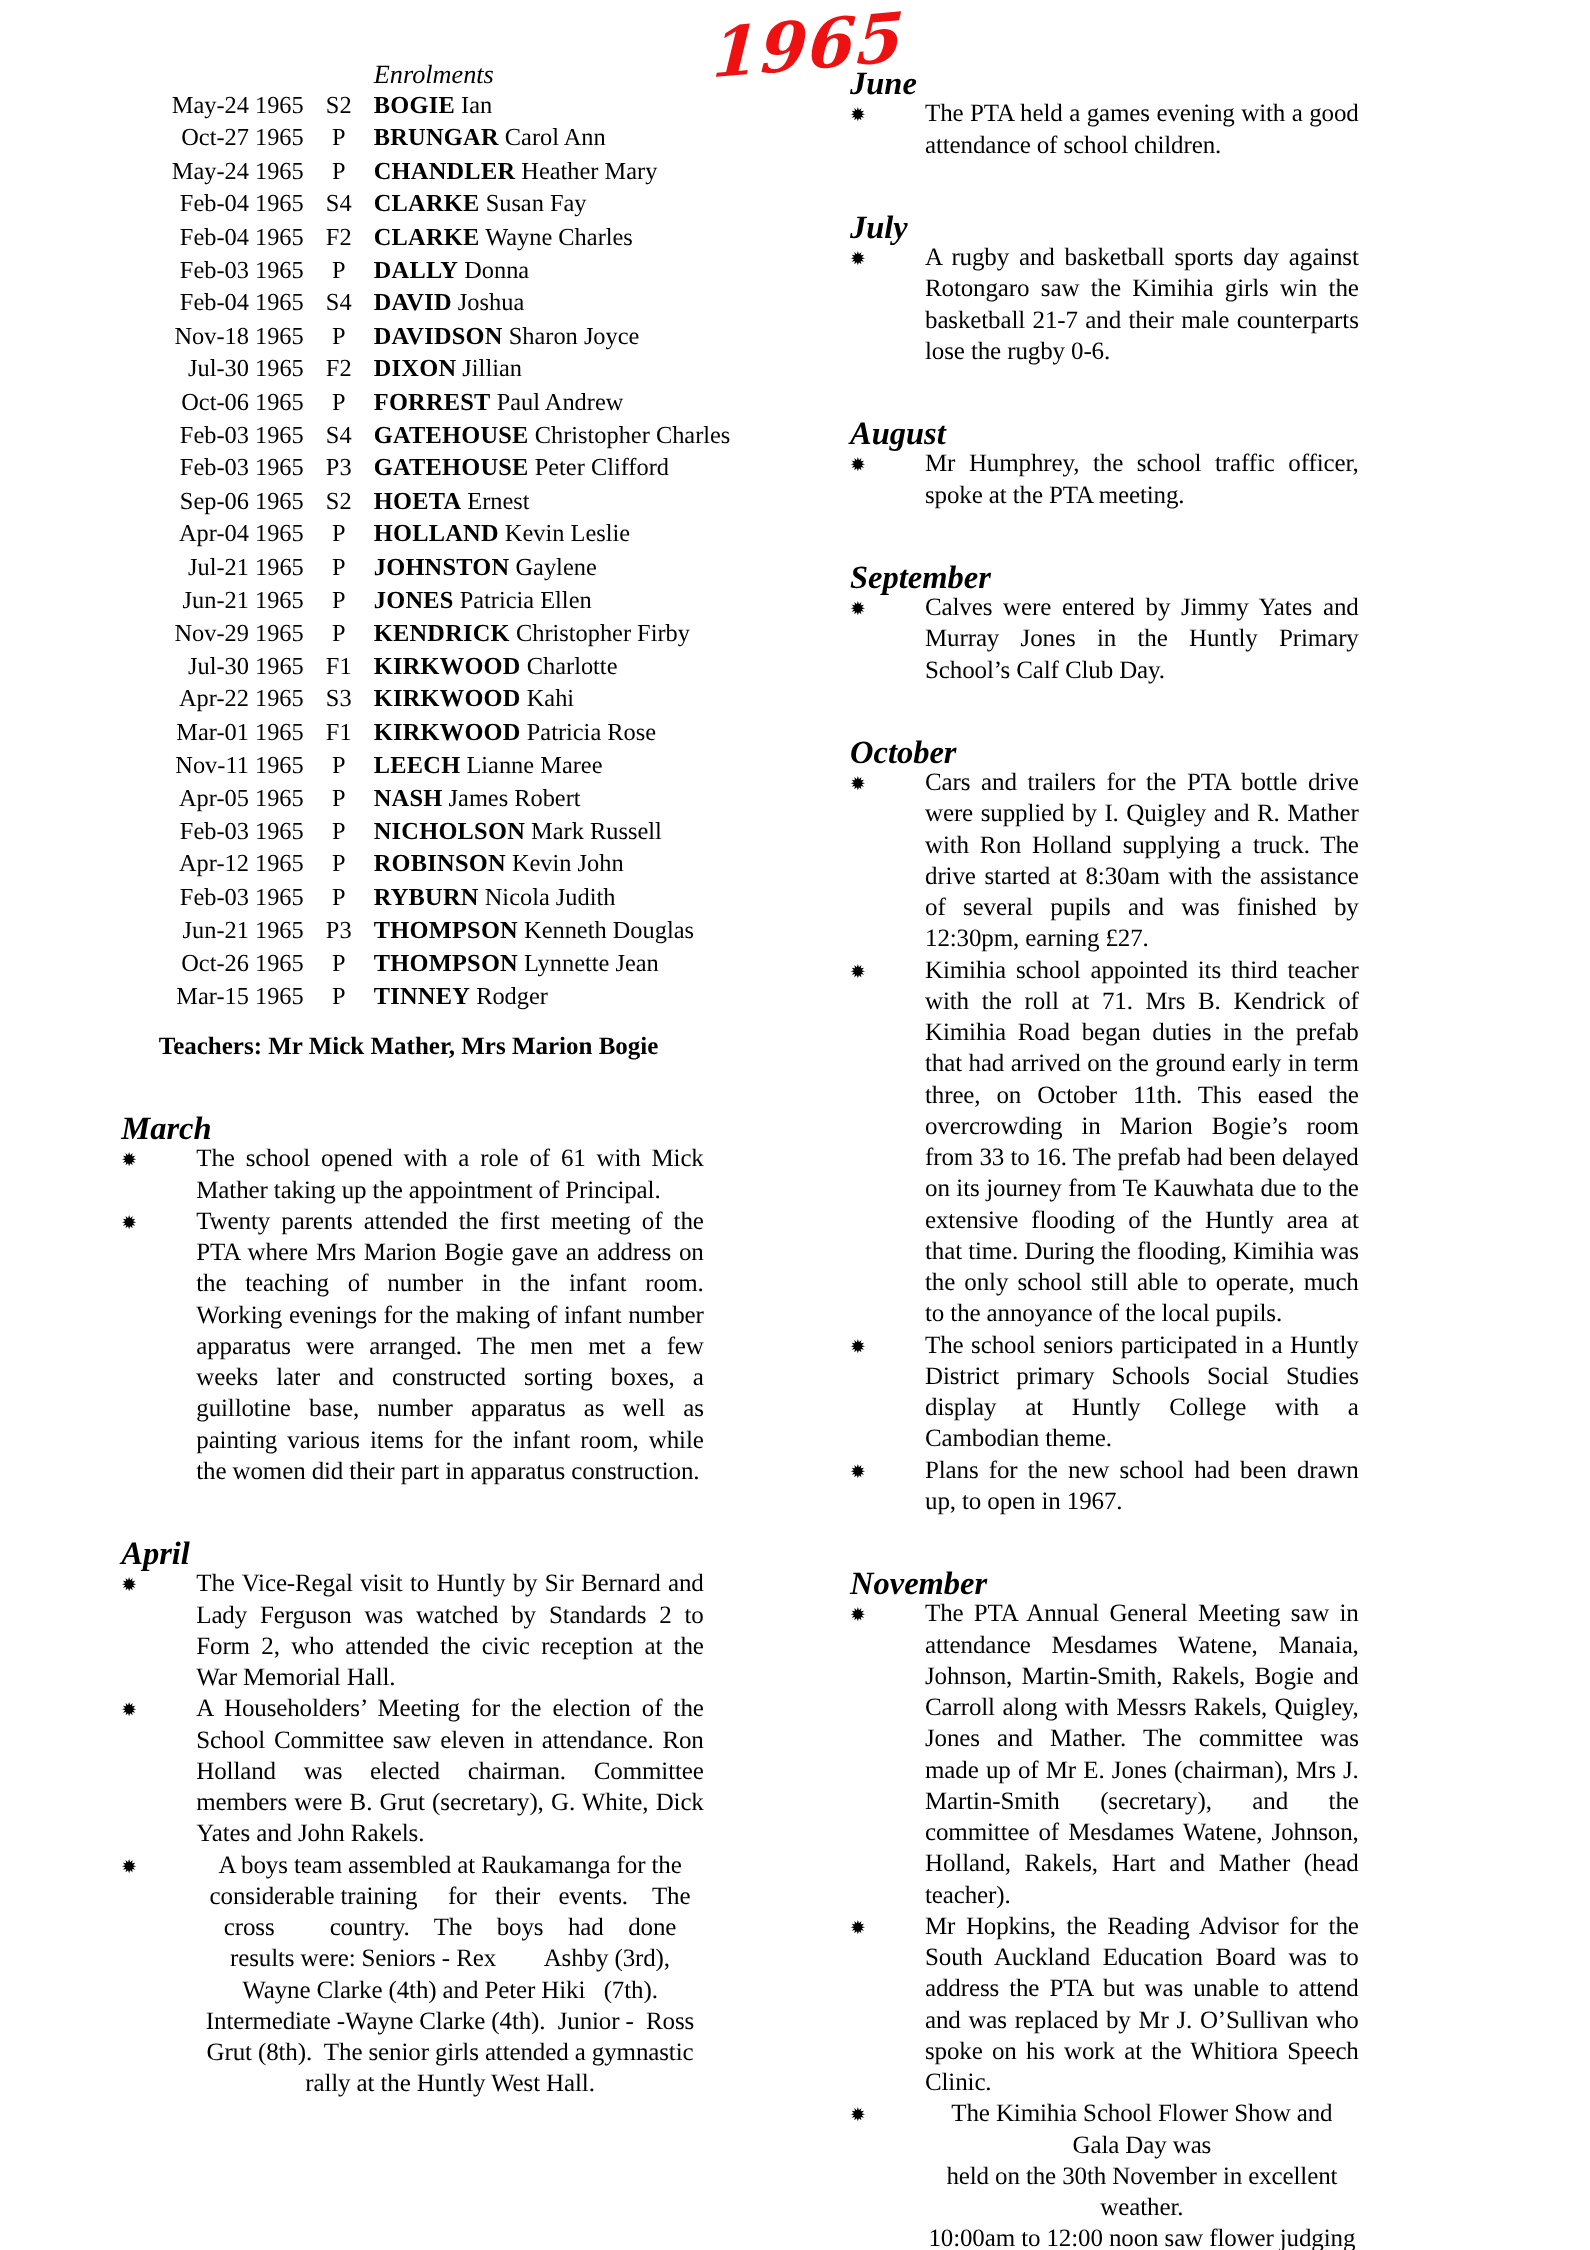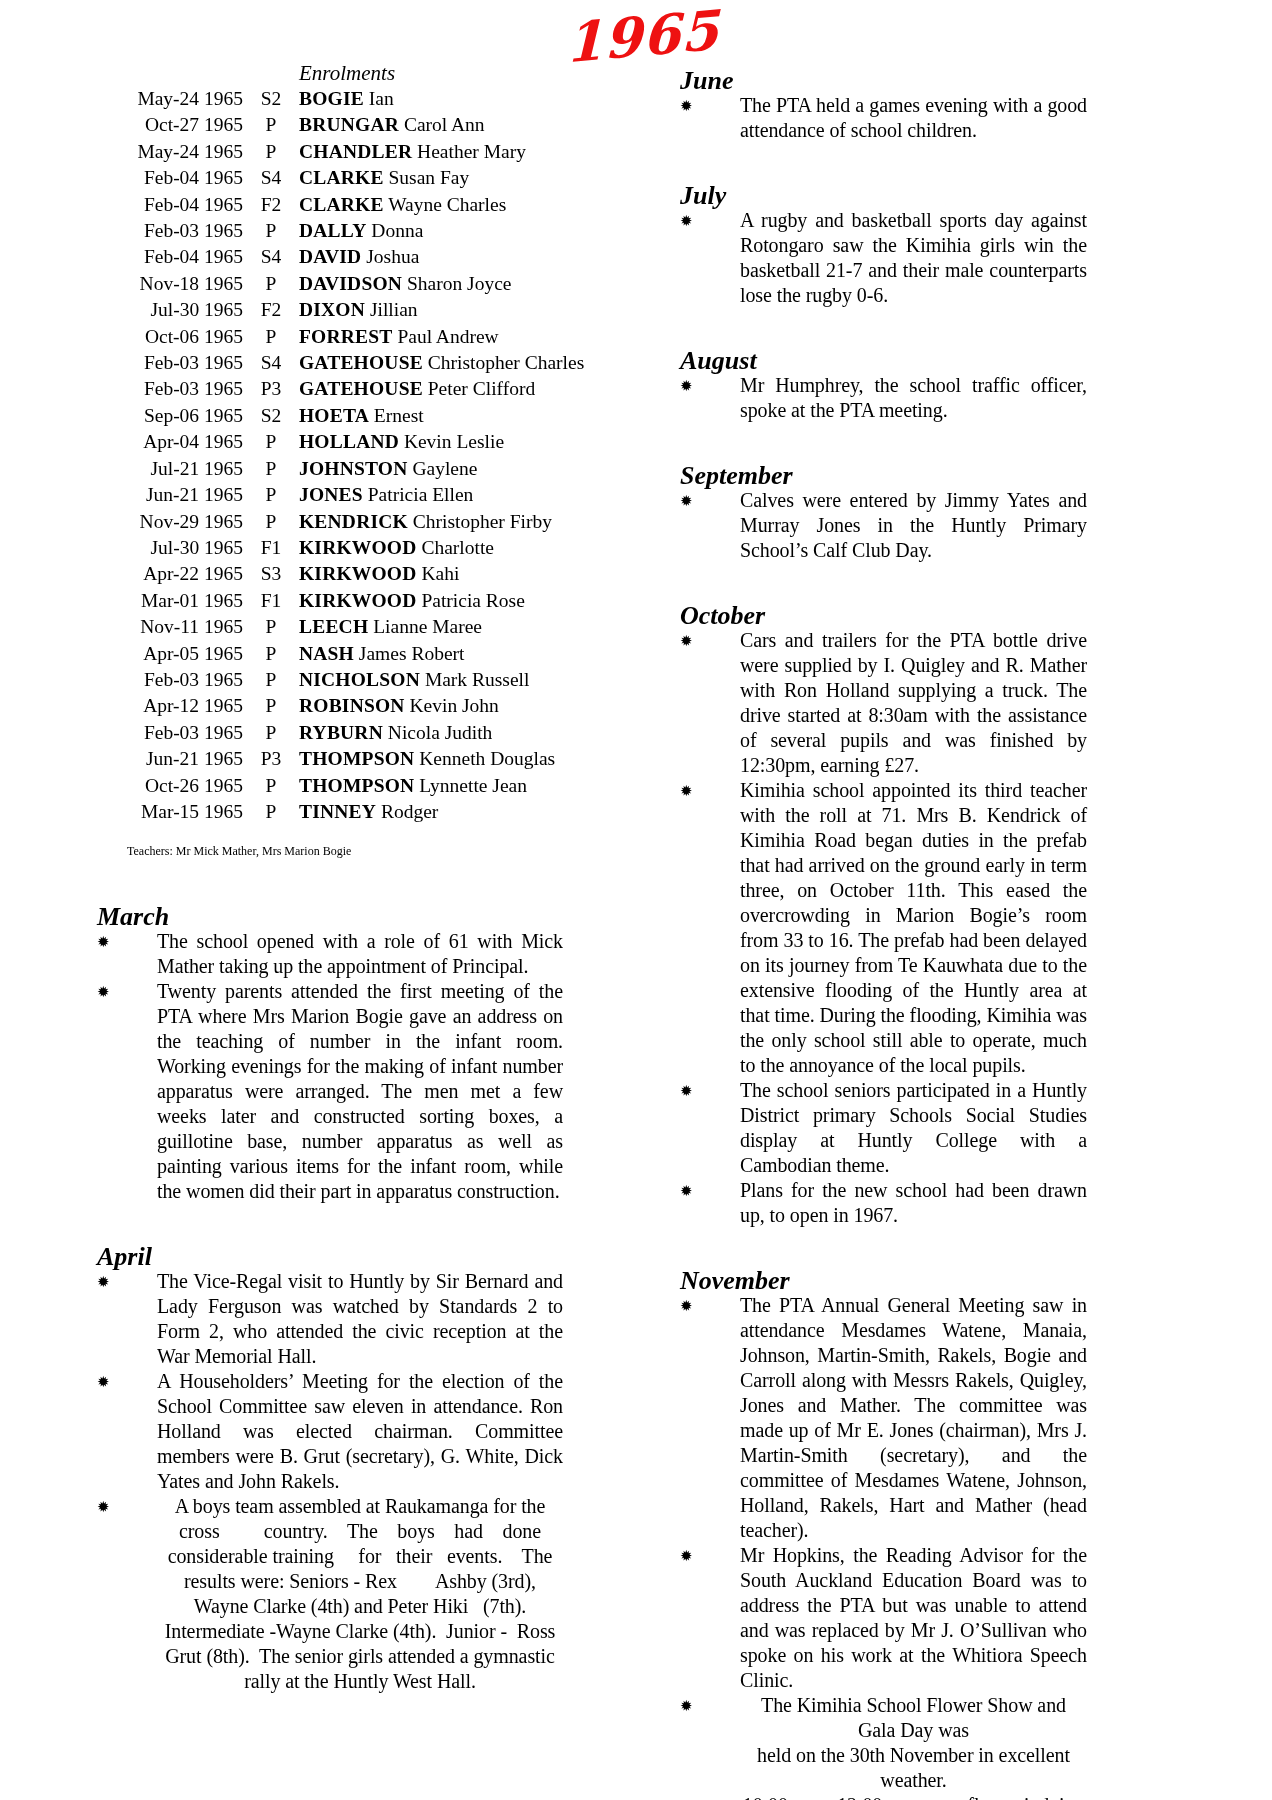--- a/index.html
+++ b/index.html
@@ -14,21 +14,21 @@
   .year-title{
     position:absolute;
     left:570px;top:4px;
     font-family:"DejaVu Serif", serif;
     font-size:54px;
     font-weight:bold;
     font-style:italic;
     transform:rotate(-5deg) skewX(-8deg);
     letter-spacing:1px;
   }
-  .col{position:absolute;top:60px;}
+  .col{position:absolute;top:46px;}
   .col-left{left:97px;width:466px;}
   .col-right{left:680px;width:407px;}
 
   .enrol-heading{
     margin-left:202px;
     font-style:italic;
     font-size:21px;
     line-height:26px;
   }
   .erow{
@@ -38,22 +38,23 @@
     line-height:26.4px;
   }
   .edate{text-align:right;}
   .eclass{text-align:center;}
   .ename{white-space:nowrap;}
   .ename b{letter-spacing:.2px;}
 
   .teachers{
     margin-top:14px;
     padding-left:30px;
-    font-size:12px;
+    font-size:20px;
     line-height:25px;
+    font-weight:bold;
   }
 
   .section{margin-top:40px;}
   .col-right .section:first-child{margin-top:8px;}
   .month{
     font-weight:bold;
     font-style:italic;
     font-size:26px;
     line-height:25px;
   }
@@ -246,22 +247,22 @@
             <div class="btext">The Vice-Regal visit to Huntly by Sir Bernard and Lady Ferguson was watched by Standards 2 to Form 2, who attended the civic reception at the War Memorial Hall.</div>
           </div>
           <div class="bullet-item">
             <span class="bullet">✹</span>
             <div class="btext">A Householders’ Meeting for the election of the School Committee saw eleven in attendance. Ron Holland was elected chairman.  Committee members were B.  Grut (secretary), G. White, Dick Yates and John Rakels.</div>
           </div>
           <div class="bullet-item">
             <span class="bullet">✹</span>
             <div class="btext lines">
               <div class="bline">A boys team assembled at Raukamanga for the</div>
+              <div class="bline">considerable training     for   their   events.    The</div>
               <div class="bline">cross         country.    The    boys    had    done</div>
-              <div class="bline">considerable training     for   their   events.    The</div>
               <div class="bline">results were: Seniors - Rex        Ashby (3rd),</div>
               <div class="bline">Wayne Clarke (4th) and Peter Hiki   (7th).</div>
               <div class="bline">Intermediate -Wayne Clarke (4th).  Junior -  Ross</div>
               <div class="bline">Grut (8th).  The senior girls attended a gymnastic</div>
               <div class="bline">rally at the Huntly West Hall.</div>
             </div>
           </div>
         </div>
       </div>
   </div>

